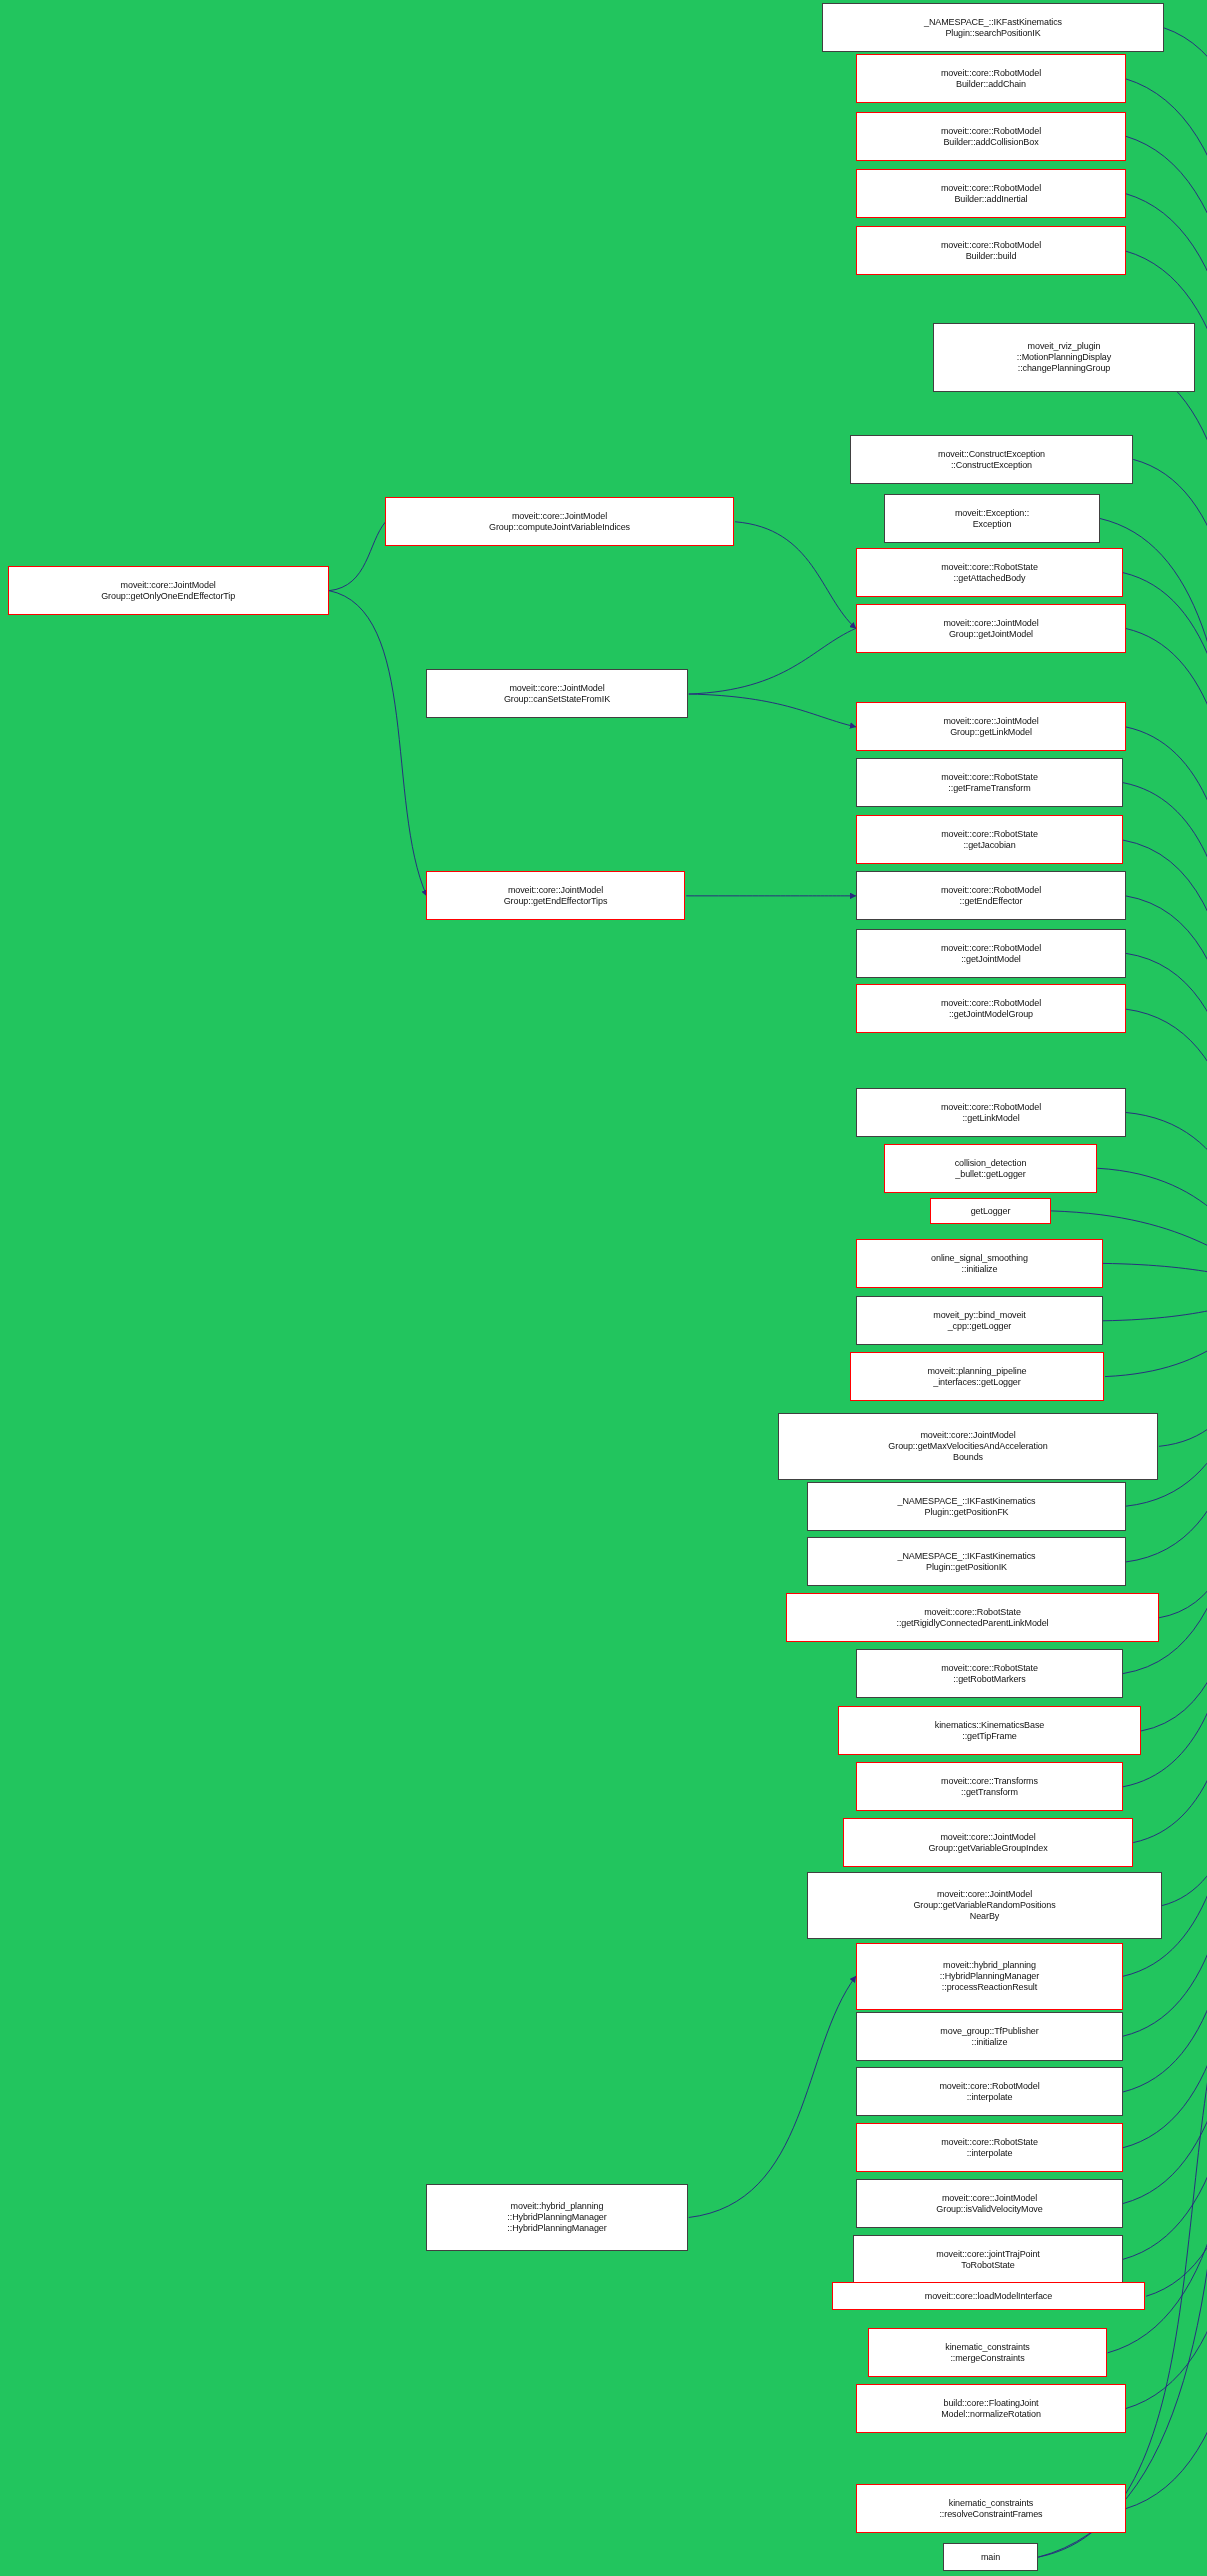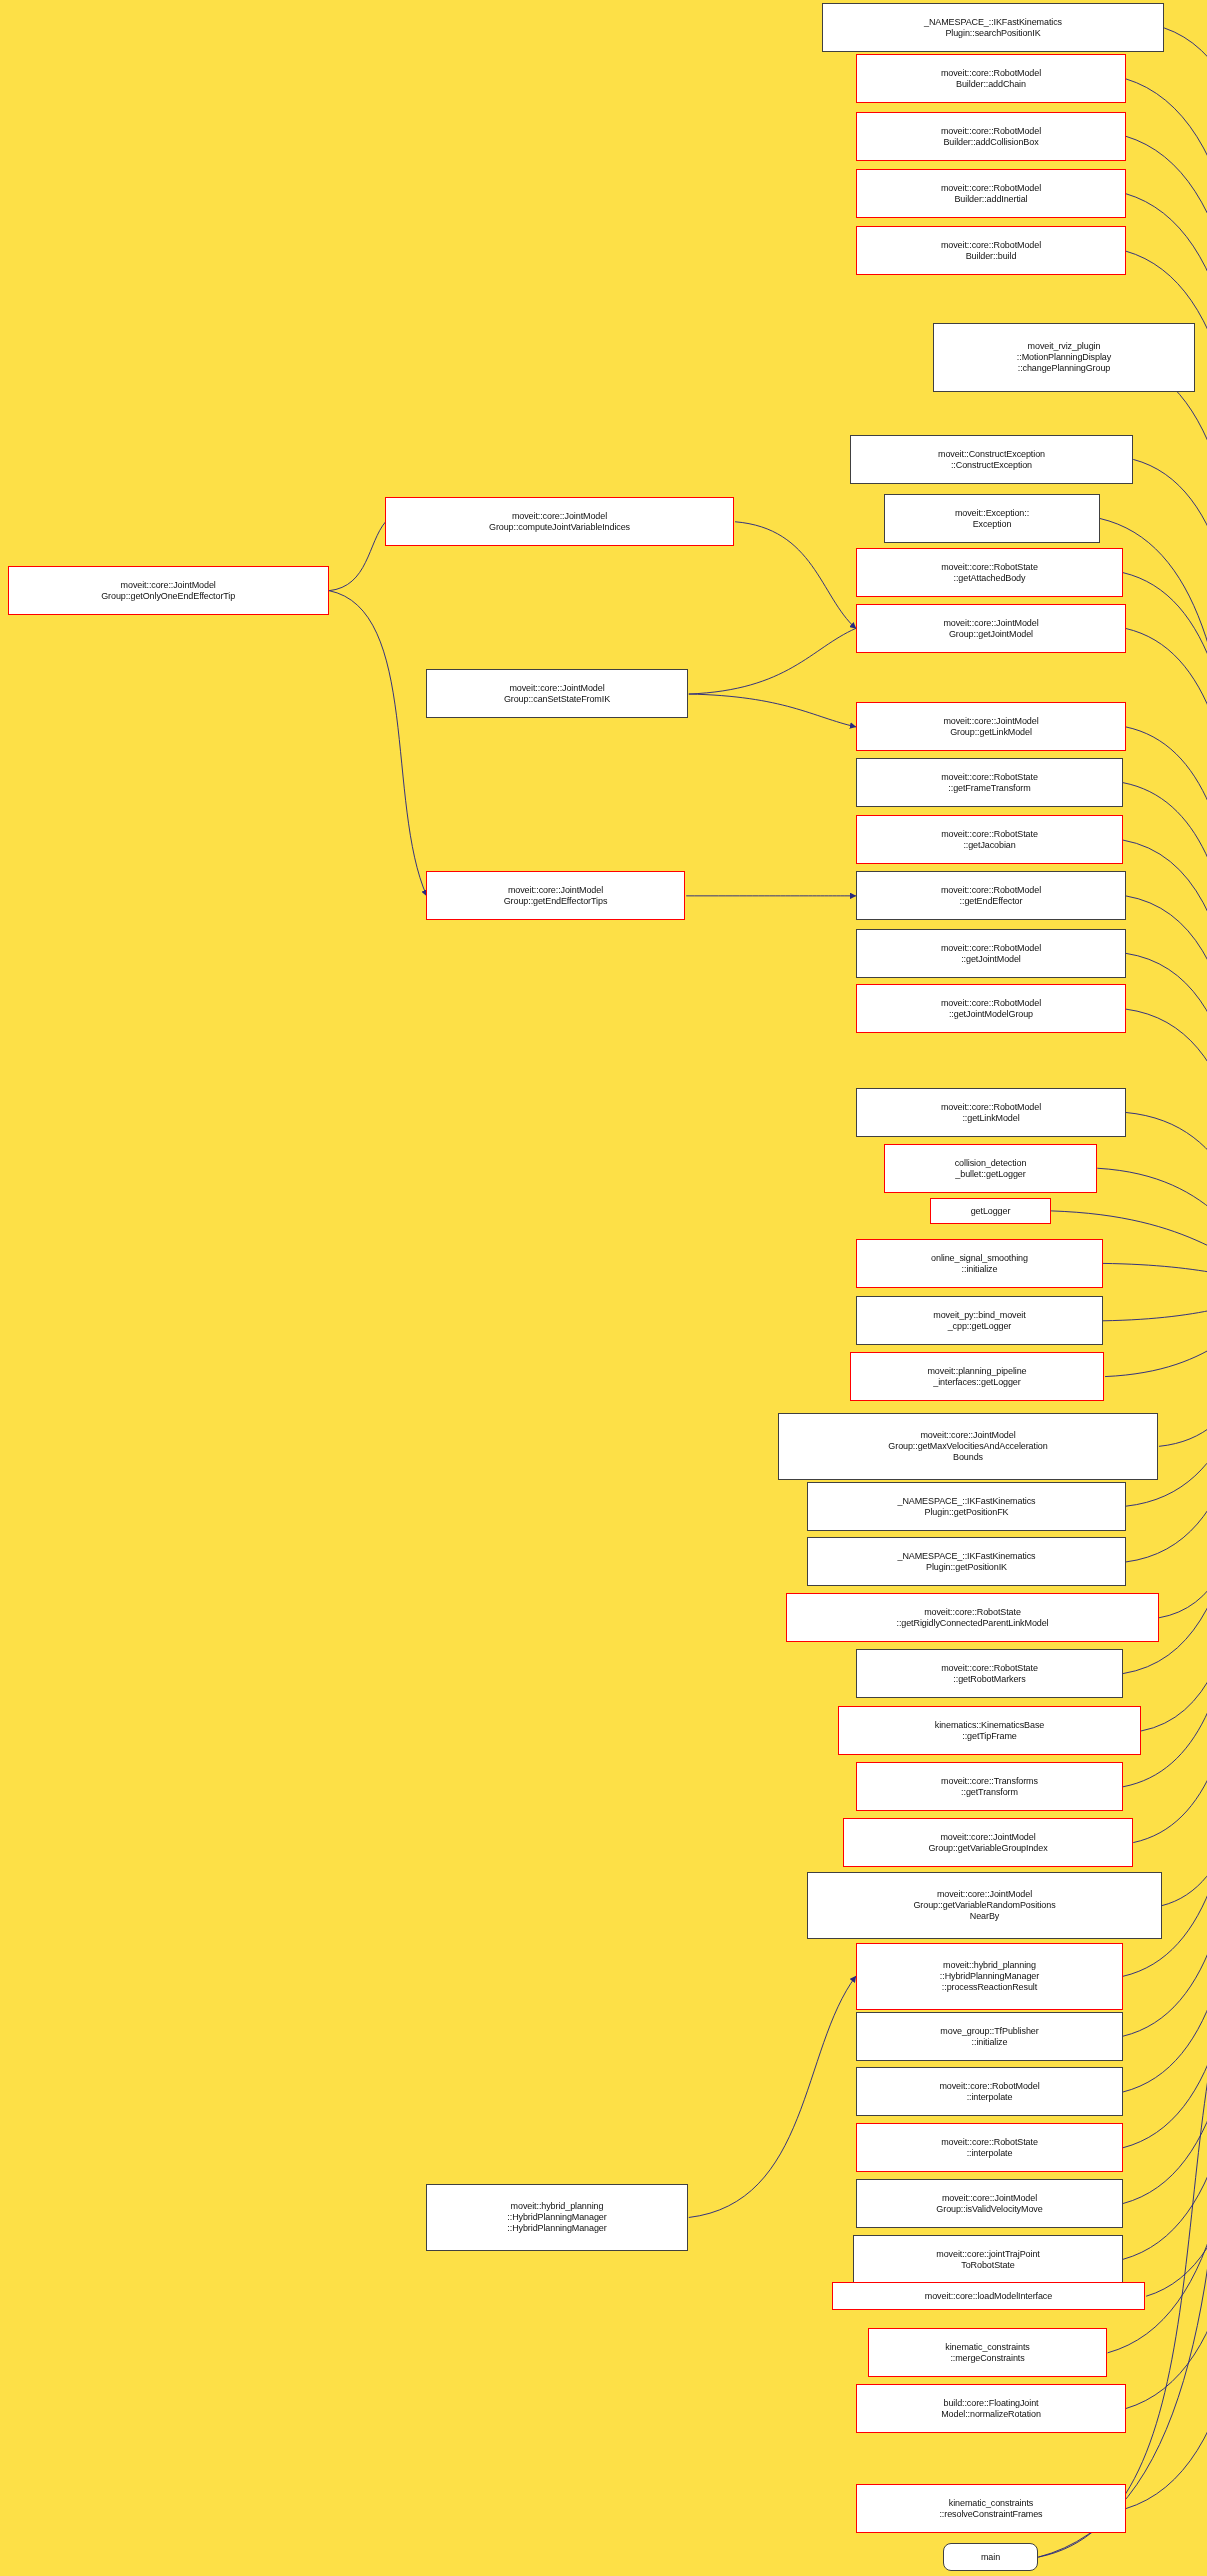--- a/index.html
+++ b/index.html
@@ -4,21 +4,21 @@
 <style>
   html, body {
     margin: 0;
     padding: 0;
     background: #ffffff;
   }
   #graph {
     position: relative;
     width: 1208px;
     height: 2576px;
-    background: #fde047;
+    background: #22c55e;
     font-family: "Liberation Sans", sans-serif;
     overflow: hidden;
   }
   #edges {
     position: absolute;
     left: 0;
     top: 0;
     width: 1208px;
     height: 2576px;
     pointer-events: none;
@@ -196,16 +196,16 @@
       <div class="node red" style="left: 832px; top: 2282px; width: 313px; height: 28px;">moveit::core::loadModelInterface</div>
       <div class="node red" style="left: 868px; top: 2328px; width: 239px; height: 49px;">kinematic_constraints
 ::mergeConstraints</div>
       <div class="node red" style="left: 856px; top: 2384px; width: 270px; height: 49px;">build::core::FloatingJoint
 Model::normalizeRotation</div>
       <div class="node" style="left: 426px; top: 2184px; width: 262px; height: 67px;">moveit::hybrid_planning
 ::HybridPlanningManager
 ::HybridPlanningManager</div>
       <div class="node red" style="left: 856px; top: 2484px; width: 270px; height: 49px;">kinematic_constraints
 ::resolveConstraintFrames</div>
-      <div class="node" style="left: 943px; top: 2543px; width: 95px; height: 28px; border-radius: 8px;">main</div>
+      <div class="node" style="left: 943px; top: 2543px; width: 95px; height: 28px;">main</div>
     </div>
 </div>
 
 
 </body></html>

